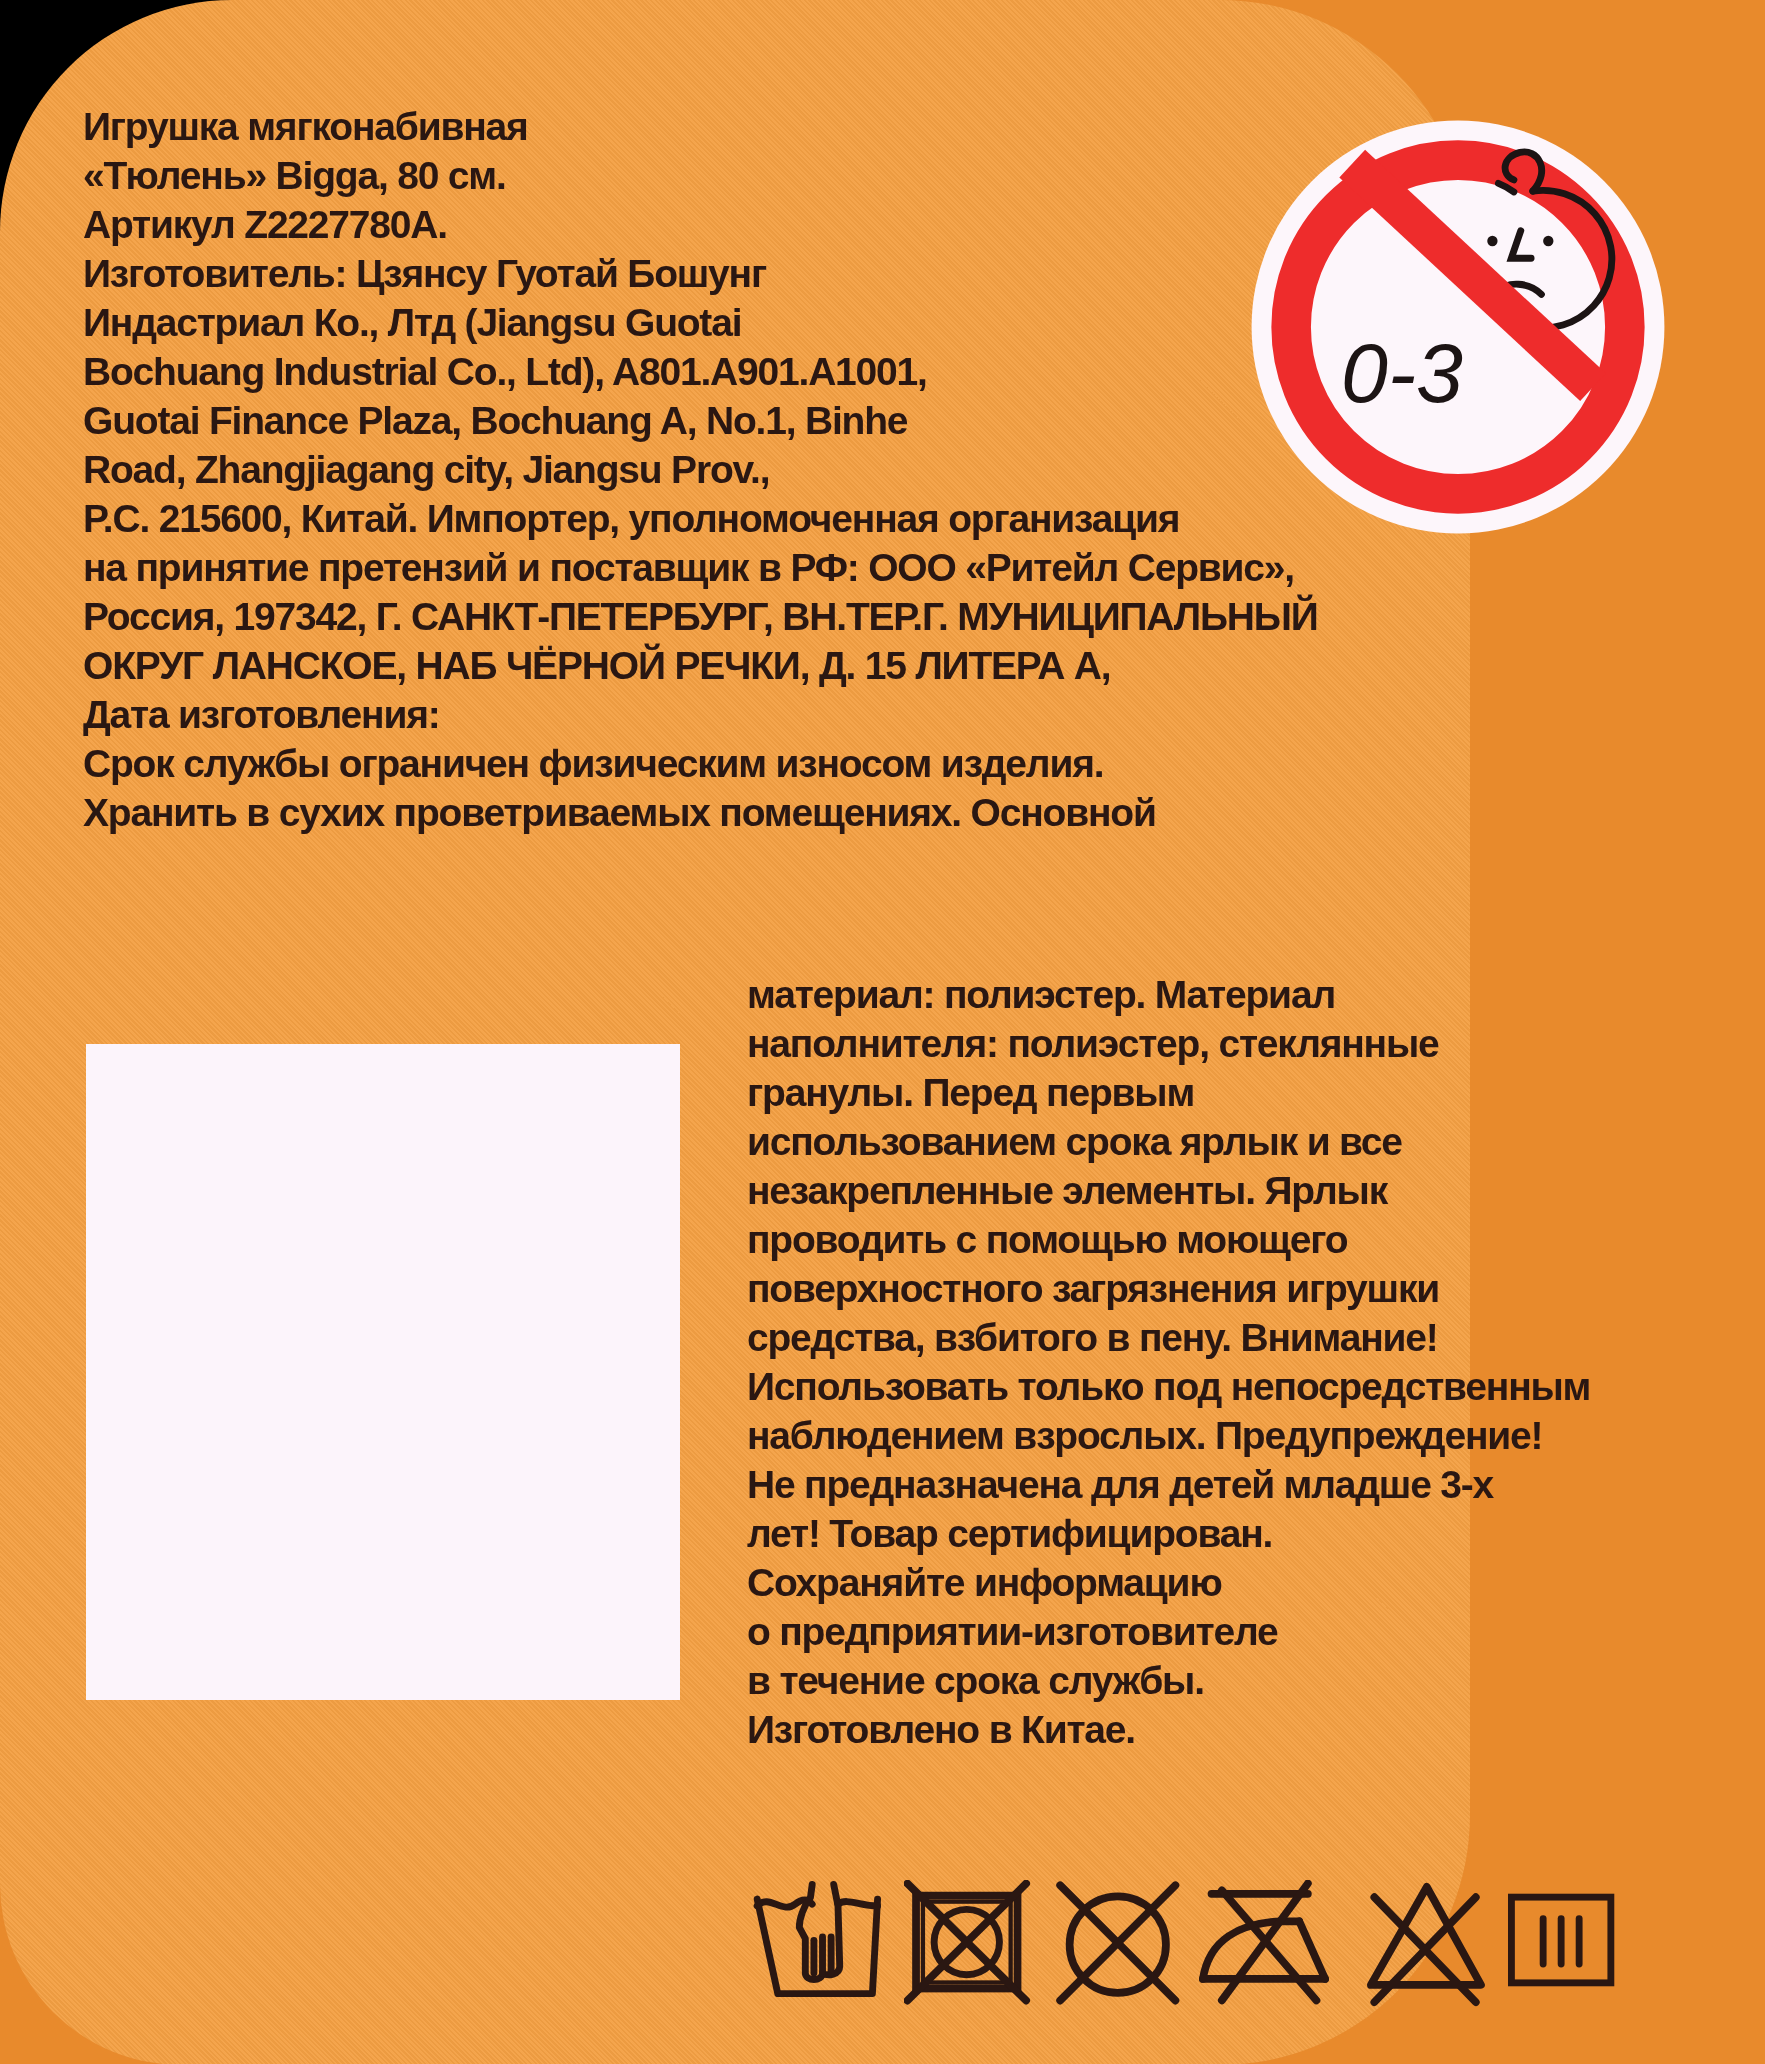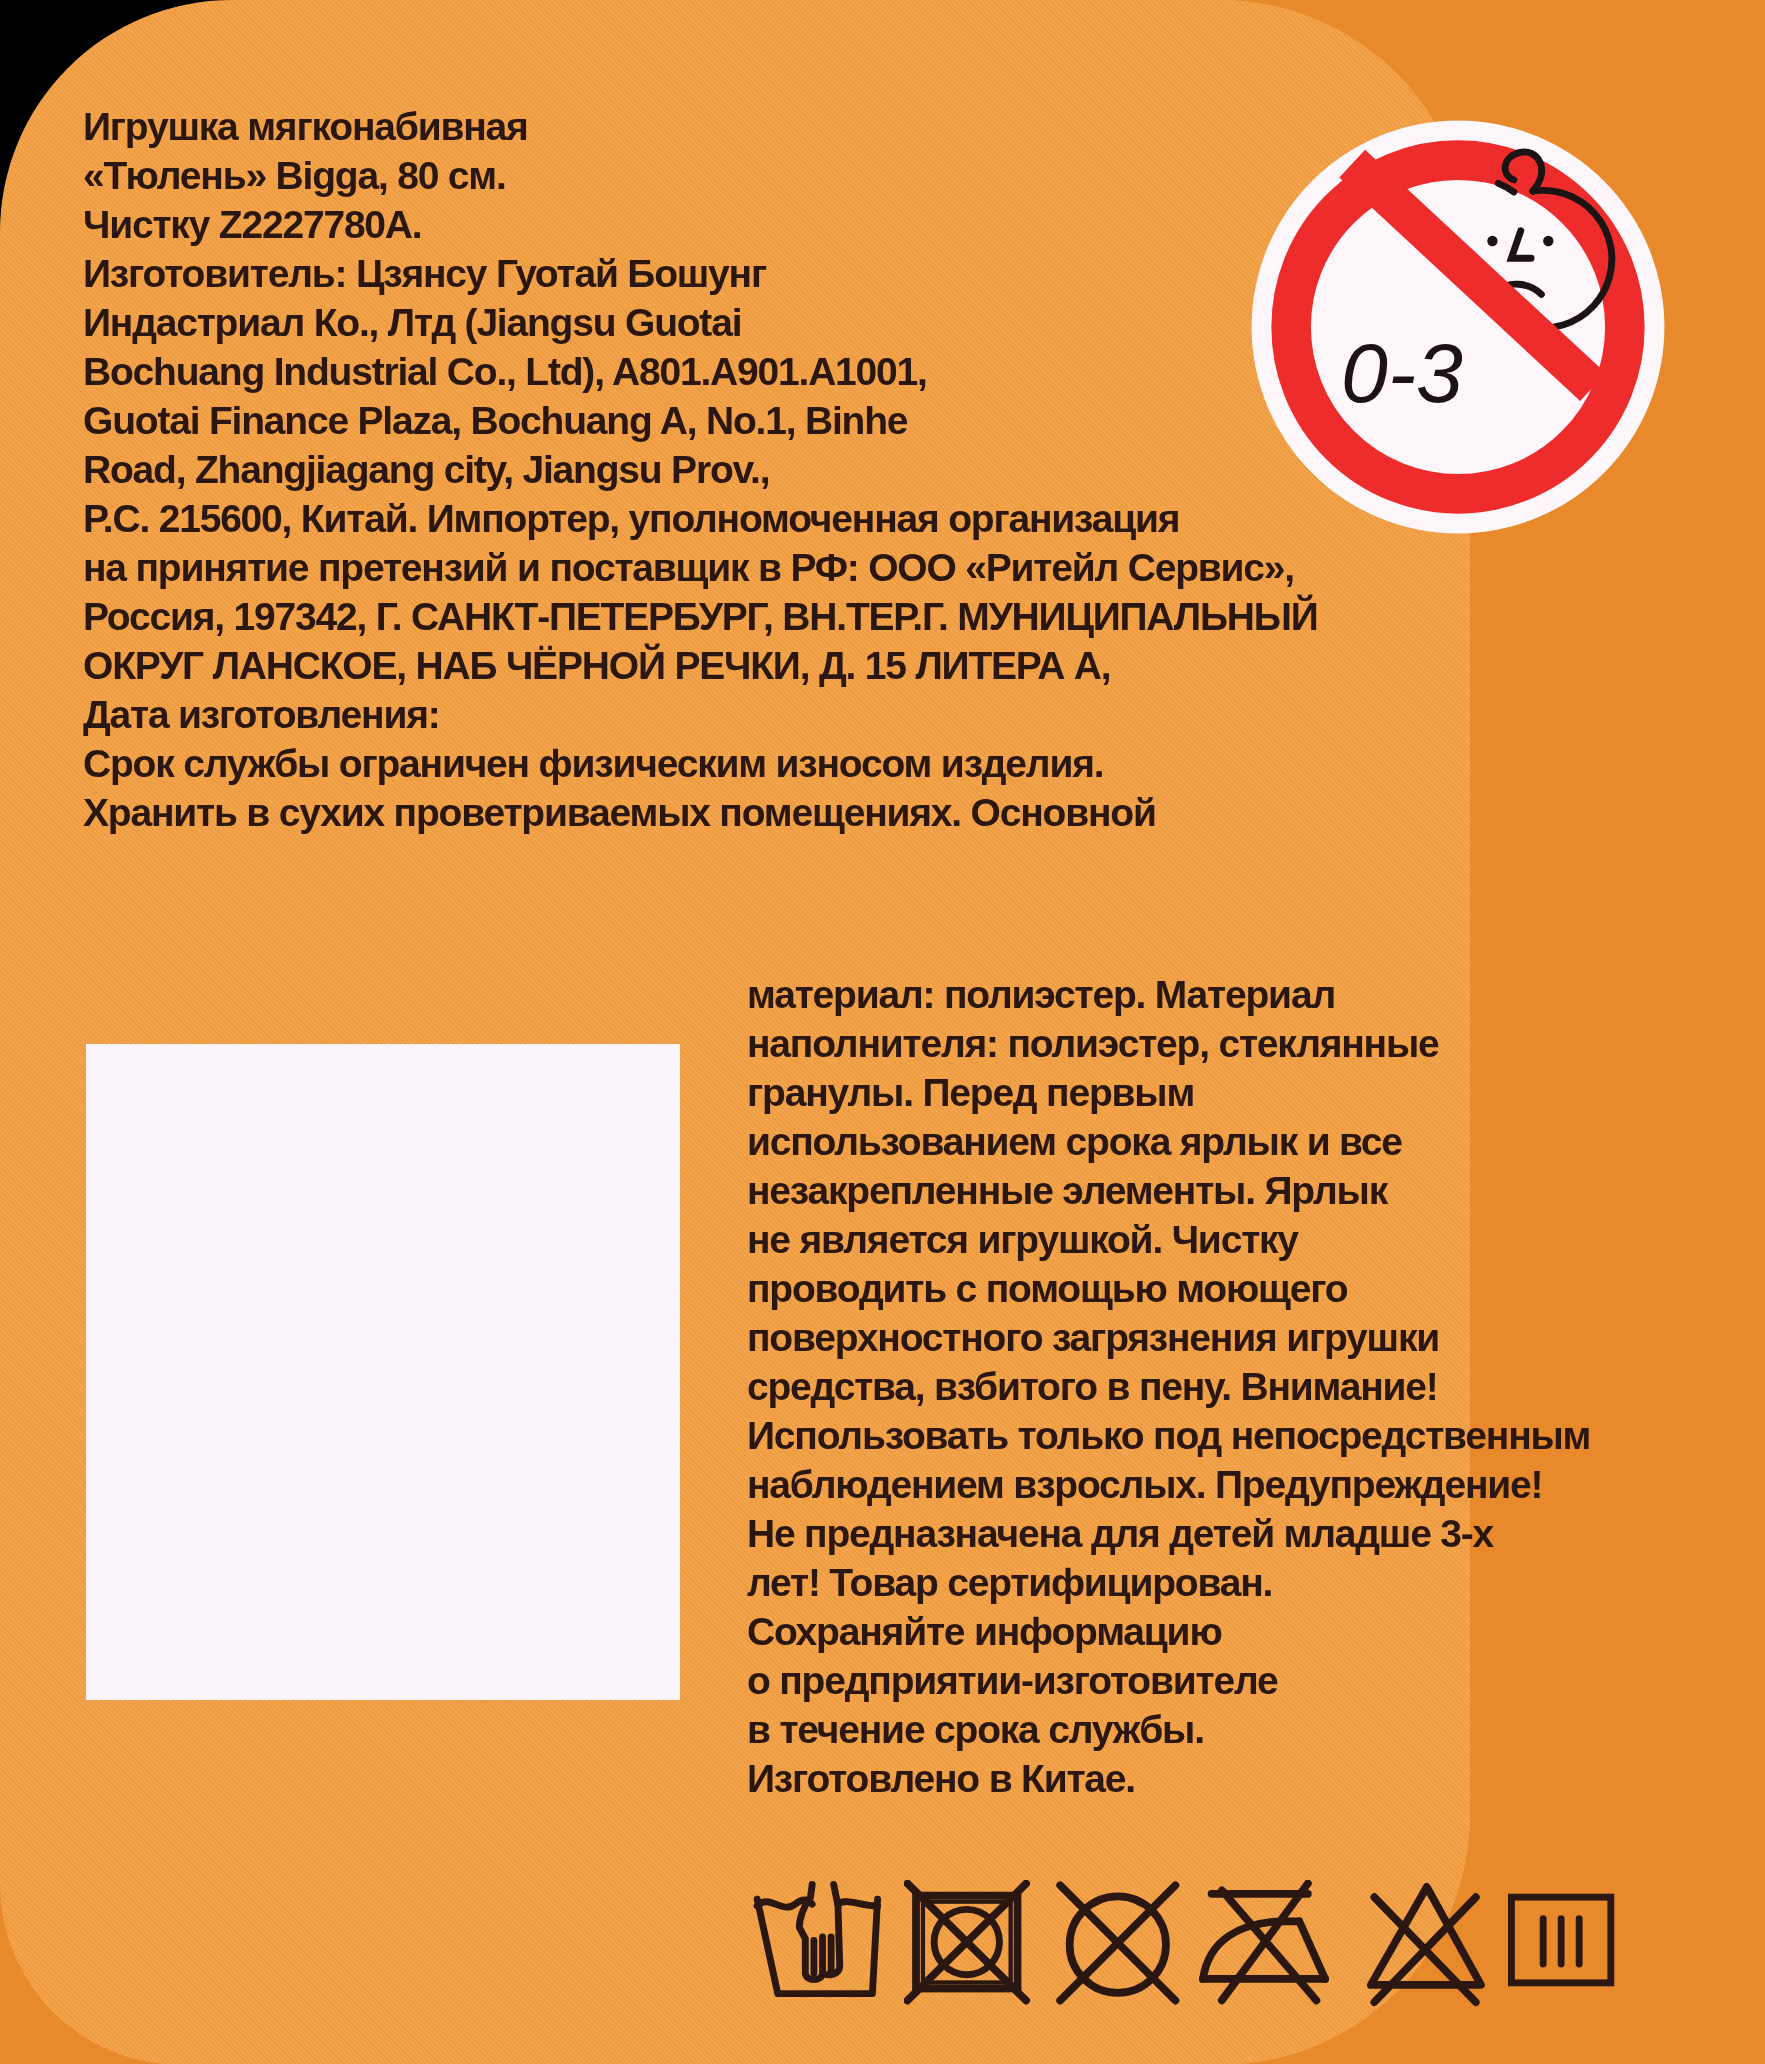--- a/index.html
+++ b/index.html
@@ -88,21 +88,21 @@
 </head>
 <body>
 
 <div class="corner-tl"></div>
 
 <div class="label">
 
   <div class="text-block top-text">
     <span class="line">Игрушка мягконабивная</span>
     <span class="line">«Тюлень» Bigga, 80 см.</span>
-    <span class="line">Чистку Z2227780A.</span>
+    <span class="line">Артикул Z2227780A.</span>
     <span class="line">Изготовитель: Цзянсу Гуотай Бошунг</span>
     <span class="line">Индастриал Ко., Лтд (Jiangsu Guotai</span>
     <span class="line">Bochuang Industrial Co., Ltd), A801.A901.A1001,</span>
     <span class="line">Guotai Finance Plaza, Bochuang A, No.1, Binhe</span>
     <span class="line">Road, Zhangjiagang city, Jiangsu Prov.,</span>
     <span class="line">P.C. 215600, Китай. Импортер, уполномоченная организация</span>
     <span class="line">на принятие претензий и поставщик в РФ: ООО «Ритейл Сервис»,</span>
     <span class="line">Россия, 197342, Г. САНКТ-ПЕТЕРБУРГ, ВН.ТЕР.Г. МУНИЦИПАЛЬНЫЙ</span>
     <span class="line">ОКРУГ ЛАНСКОЕ, НАБ ЧЁРНОЙ РЕЧКИ, Д. 15 ЛИТЕРА А,</span>
     <span class="line">Дата изготовления:</span>
@@ -131,21 +131,20 @@
   </div>
 
   <div class="sticker"></div>
 
   <div class="text-block right-text">
     <span class="line">материал: полиэстер.  Материал</span>
     <span class="line">наполнителя: полиэстер, стеклянные</span>
     <span class="line">гранулы. Перед первым</span>
     <span class="line">использованием срока ярлык и все</span>
     <span class="line">незакрепленные элементы. Ярлык</span>
-    <span class="line">не является игрушкой. Чистку</span>
     <span class="line">проводить с помощью моющего</span>
     <span class="line">поверхностного загрязнения игрушки</span>
     <span class="line">средства, взбитого в пену. Внимание!</span>
     <span class="line">Использовать только под непосредственным</span>
     <span class="line">наблюдением взрослых. Предупреждение!</span>
     <span class="line">Не предназначена для детей младше 3-х</span>
     <span class="line">лет! Товар сертифицирован.</span>
     <span class="line">Сохраняйте информацию</span>
     <span class="line">о предприятии-изготовителе</span>
     <span class="line">в течение срока службы.</span>

